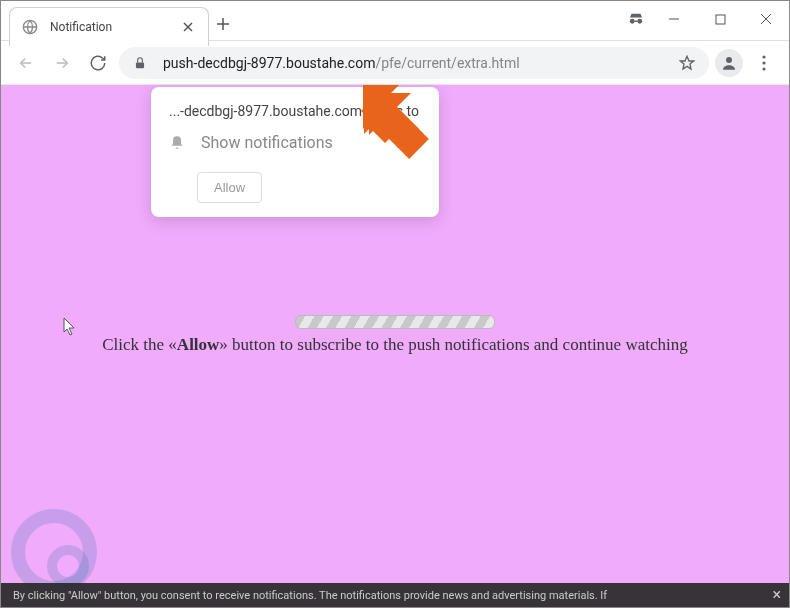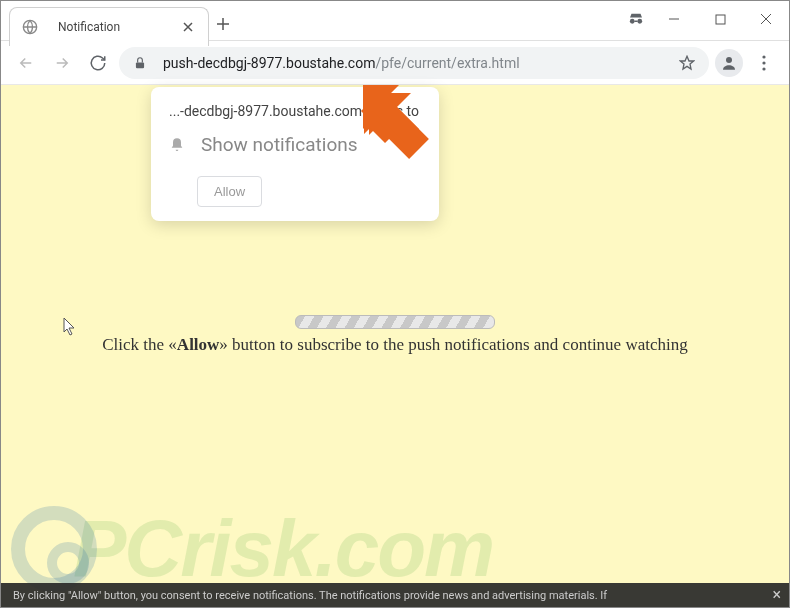--- a/index.html
+++ b/index.html
@@ -1,20 +1,20 @@
 <!DOCTYPE html>
 <html><head>
 <meta charset="utf-8">
 <style>
 * { margin: 0; padding: 0; box-sizing: border-box; }
 body { font-family: -apple-system, BlinkMacSystemFont, "Segoe UI", Roboto, Arial, sans-serif; background: #fff; width: 790px; height: 608px; overflow: hidden; position: relative; border: 1px solid #888; }
 
 
 .titlebar { height: 40px; background: #fff; display: flex; align-items: stretch; border-bottom: 1px solid #e0e0e0; position: relative; }
-.tab { display: flex; align-items: center; gap: 20px; padding: 0 12px; background: #fff; border-top-left-radius: 8px; border-top-right-radius: 8px; min-width: 200px; height: 100%; margin-left: 8px; border: 1px solid #d0d0d0; border-bottom: none; margin-top: 6px; }
+.tab { display: flex; align-items: center; gap: 12px; padding: 0 12px; background: #fff; border-top-left-radius: 8px; border-top-right-radius: 8px; min-width: 200px; height: 100%; margin-left: 8px; border: 1px solid #d0d0d0; border-bottom: none; margin-top: 6px; }
 .tab-favicon { width: 16px; height: 16px; display: flex; align-items: center; justify-content: center; }
 .tab-title { font-size: 12px; color: #444; flex: 1; }
 .tab-close { width: 16px; height: 16px; display: flex; align-items: center; justify-content: center; color: #555; cursor: pointer; }
 .new-tab { width: 28px; display: flex; align-items: center; justify-content: center; color: #555; margin-top: 6px; cursor: pointer; }
 .win-controls { position: absolute; right: 0; top: 0; display: flex; height: 36px; align-items: center; }
 .win-btn { width: 46px; height: 36px; display: flex; align-items: center; justify-content: center; color: #555; cursor: pointer; }
 
 
 .toolbar { height: 44px; background: #fff; display: flex; align-items: center; padding: 0 10px; gap: 6px; border-bottom: 1px solid #e8e8e8; }
 .nav-btn { width: 30px; height: 30px; display: flex; align-items: center; justify-content: center; color: #5f6368; border-radius: 50%; cursor: pointer; }
@@ -24,30 +24,30 @@
 .url { font-size: 14px; color: #202124; flex: 1; white-space: nowrap; overflow: hidden; }
 .url .path { color: #80868b; }
 .star { color: #5f6368; cursor: pointer; }
 .avatar { width: 28px; height: 28px; background: #e8eaed; border-radius: 50%; display: flex; align-items: center; justify-content: center; color: #5f6368; cursor: pointer; }
 .menu-dots { width: 30px; display: flex; align-items: center; justify-content: center; color: #5f6368; cursor: pointer; }
 .incognito-icon { width: 30px; display:flex; align-items:center; justify-content:center; color:#5f6368; }
 
 
 .notif { position: absolute; left: 150px; top: 86px; width: 288px; background: #fff; border-radius: 8px; box-shadow: 0 4px 16px rgba(0,0,0,0.15); padding: 16px 18px 14px 18px; z-index: 5; }
 .notif-title { font-size: 14px; color: #444; margin-bottom: 14px; }
-.notif-row { display: flex; align-items: center; gap: 16px; color: #888; font-size: 19px; margin-bottom: 20px; }
+.notif-row { display: flex; align-items: center; gap: 16px; color: #888; font-size: 16px; margin-bottom: 20px; }
 .bell { color: #aaa; }
 .notif-btns { display: flex; gap: 10px; justify-content: flex-start; padding-left: 28px; }
 .notif-btn { border: 1px solid #dadce0; background: #fff; color: #999; font-size: 13px; padding: 7px 16px; border-radius: 4px; cursor: pointer; }
 
 
 .arrow { position: absolute; left: 348px; top: 78px; z-index: 6; }
 
 
-.content { position: absolute; top: 84px; left: 0; right: 0; bottom: 0; background: #fef9c3; }
+.content { position: absolute; top: 84px; left: 0; right: 0; bottom: 0; background: #f0abfc; }
 .loader { position: absolute; left: 50%; top: 230px; transform: translateX(-50%); width: 200px; height: 14px; background: repeating-linear-gradient(120deg, #c8c8c8 0 8px, #e8e8e8 8px 16px); border-radius: 6px; border: 1px solid #bbb; }
 .cursor-img { position: absolute; left: 62px; top: 232px; }
 .instruction { position: absolute; left: 0; right: 0; top: 250px; text-align: center; font-size: 17px; color: #333; font-family: Georgia, serif; }
 
 
 .footer { position: absolute; bottom: 0; left: 0; right: 0; height: 24px; background: rgba(40,40,40,0.92); color: #ccc; font-size: 11px; display: flex; align-items: center; padding: 0 12px; }
 .footer-close { position: absolute; right: 8px; top: 2px; color: #ccc; cursor: pointer; font-size: 16px; }
 
 
 .watermark { position: absolute; left: 0; bottom: 12px; font-size: 80px; font-weight: bold; font-style: italic; color: rgba(102,175,77,0.18); letter-spacing: -2px; font-family: Arial, sans-serif; display:flex; align-items:center; pointer-events:none; }
@@ -192,19 +192,18 @@
 </div>
 
 <div style="position:absolute; left:352px; top:74px; z-index:7;">
 <svg width="84" height="84" viewBox="0 0 84 84">
       <polygon points="10,10 46,10 34,22 66,54 52,68 20,36 10,46" fill="#E8641B"></polygon>
     </svg>
 </div>
 
 <div class="watermark">
   <div class="wm-circle"></div>
-  <span>PCrisk.com</span>
 </div>
 
 <div class="footer">
   <span>By clicking "Allow" button, you consent to receive notifications. The notifications provide news and advertising materials. If</span>
   <span class="footer-close">×</span>
 </div>
 
 </body></html>

